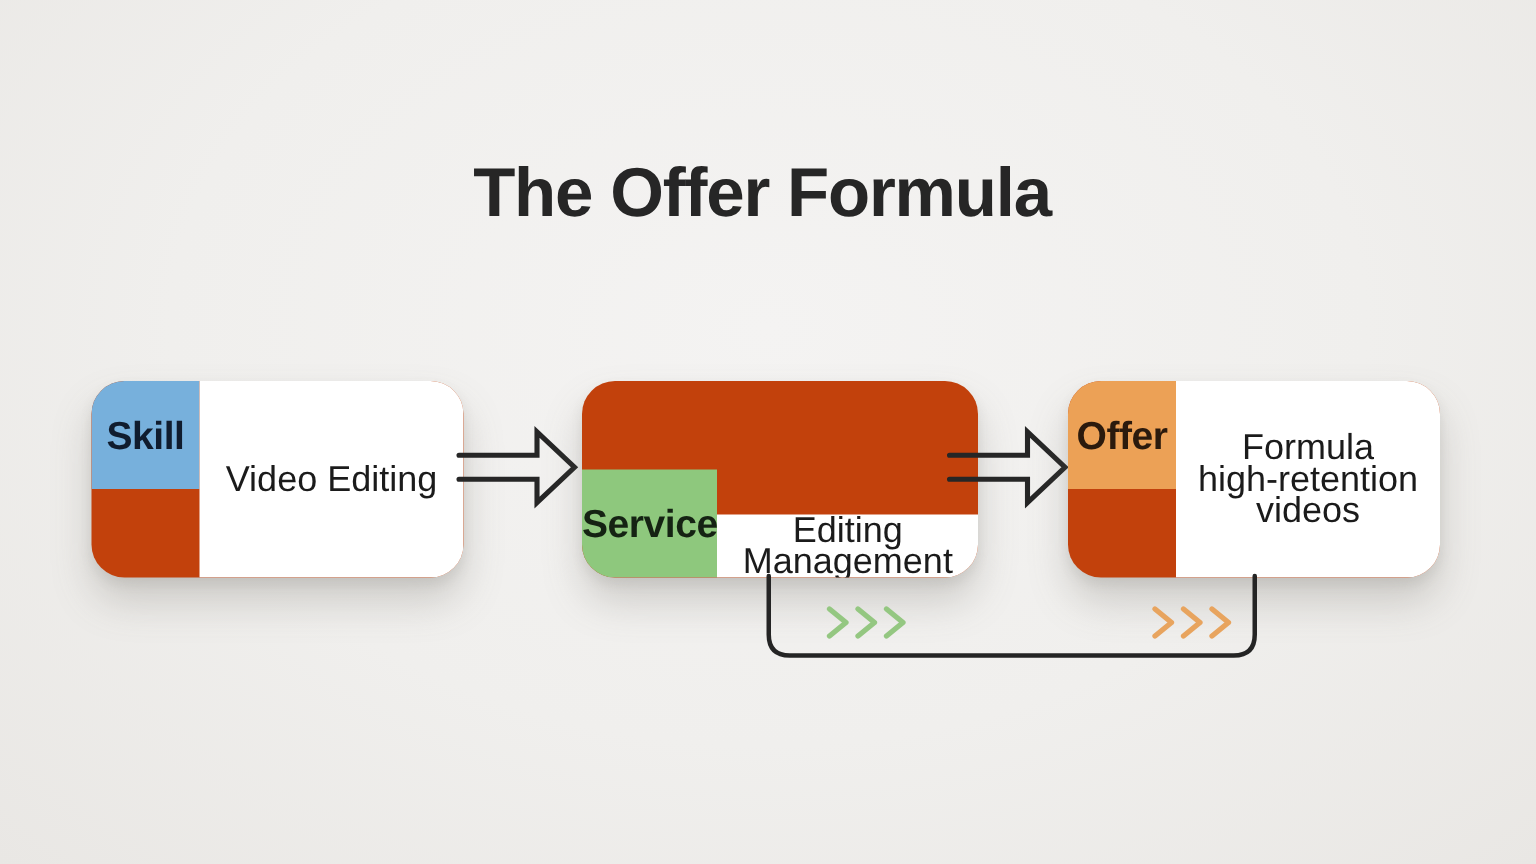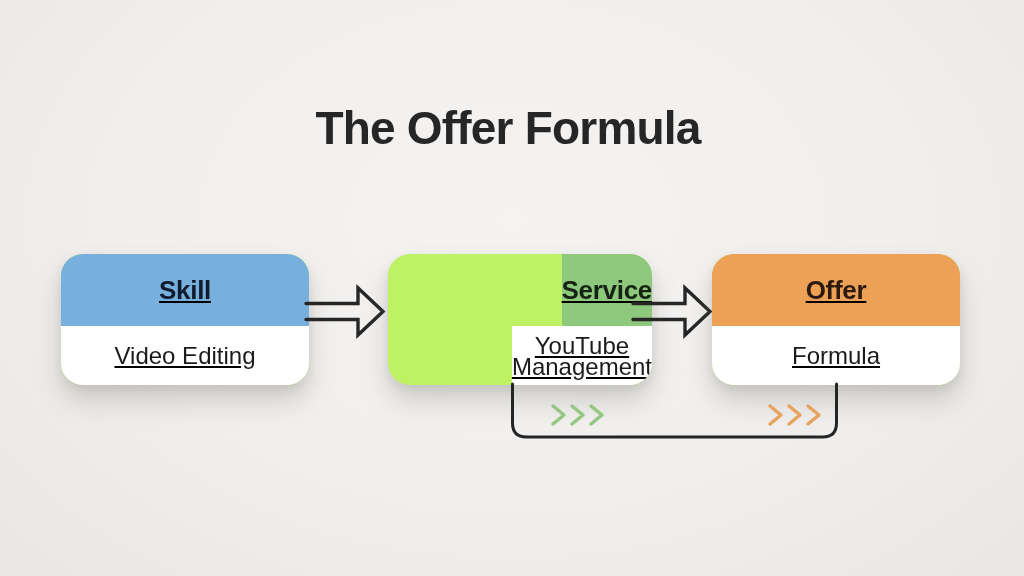--- a/index.html
+++ b/index.html
@@ -20,26 +20,25 @@
     letter-spacing: -0.8px;
     color: #262626;
     margin-left: 28px;
   }
 
   .node {
     position: absolute;
     top: 254px;
     height: 131px;
     border-radius: 22px;
-    background: #bef264;
+    background: #c2410c;
     box-shadow: 0 16px 26px rgba(110, 106, 98, 0.26), 0 4px 8px rgba(110, 106, 98, 0.12);
     overflow: hidden;
     display: flex;
-    flex-direction: column;
-    text-decoration: underline;
+    flex-direction: row;
   }
   .node-skill   { left: 61px;  width: 248px; }
   .node-service { left: 388px; width: 264px; align-items: flex-end; }
   .node-offer   { left: 712px; width: 248px; }
 
   .node-header {
     height: 72px;
     flex: 0 0 72px;
     display: flex;
     align-items: center;
@@ -87,35 +86,36 @@
 
   <svg class="flow-arrow flow-arrow-1" viewBox="0 0 80 57" aria-hidden="true">
     <path d="M 1 20.5 H 53 V 5 L 78 28.5 L 53 52 V 36.5 H 1" fill="none" stroke-width="3.4" stroke-linecap="round" stroke-linejoin="miter" style="stroke: rgb(38, 38, 38);"></path>
   </svg>
 
   <div class="node node-service">
     <div class="node-header" style="background-color: rgb(142, 200, 125);">
       <span style="color: rgb(21, 35, 19);">Service</span>
     </div>
     <div class="node-body">
-      <span>YouTube</span>
+      <span>Editing</span>
       <span>Management</span>
     </div>
   </div>
 
   <svg class="flow-arrow flow-arrow-2" viewBox="0 0 80 57" aria-hidden="true">
     <path d="M 1 20.5 H 53 V 5 L 78 28.5 L 53 52 V 36.5 H 1" fill="none" stroke-width="3.4" stroke-linecap="round" stroke-linejoin="miter" style="stroke: rgb(38, 38, 38);"></path>
   </svg>
 
   <div class="node node-offer">
     <div class="node-header" style="background-color: rgb(236, 161, 86);">
       <span style="color: rgb(43, 26, 13);">Offer</span>
     </div>
     <div class="node-body">
       <span>Formula</span>
+      <span>high-retention videos</span>
     </div>
   </div>
 
   <svg class="loop-svg" viewBox="0 0 360 72" aria-hidden="true">
     <path d="M 17.5 0 V 39 Q 17.5 53 31.5 53 H 327.5 Q 341.5 53 341.5 39 V 0" fill="none" stroke-width="3" stroke-linecap="round" style="stroke: rgb(36, 36, 36);"></path>
     <g fill="none" stroke-width="3.5" stroke-linecap="round" stroke-linejoin="round" style="stroke: rgb(148, 199, 129);">
       <path d="M 58 22 L 69 31 L 58 40"></path>
       <path d="M 77 22 L 88 31 L 77 40"></path>
       <path d="M 96 22 L 107 31 L 96 40"></path>
     </g>

